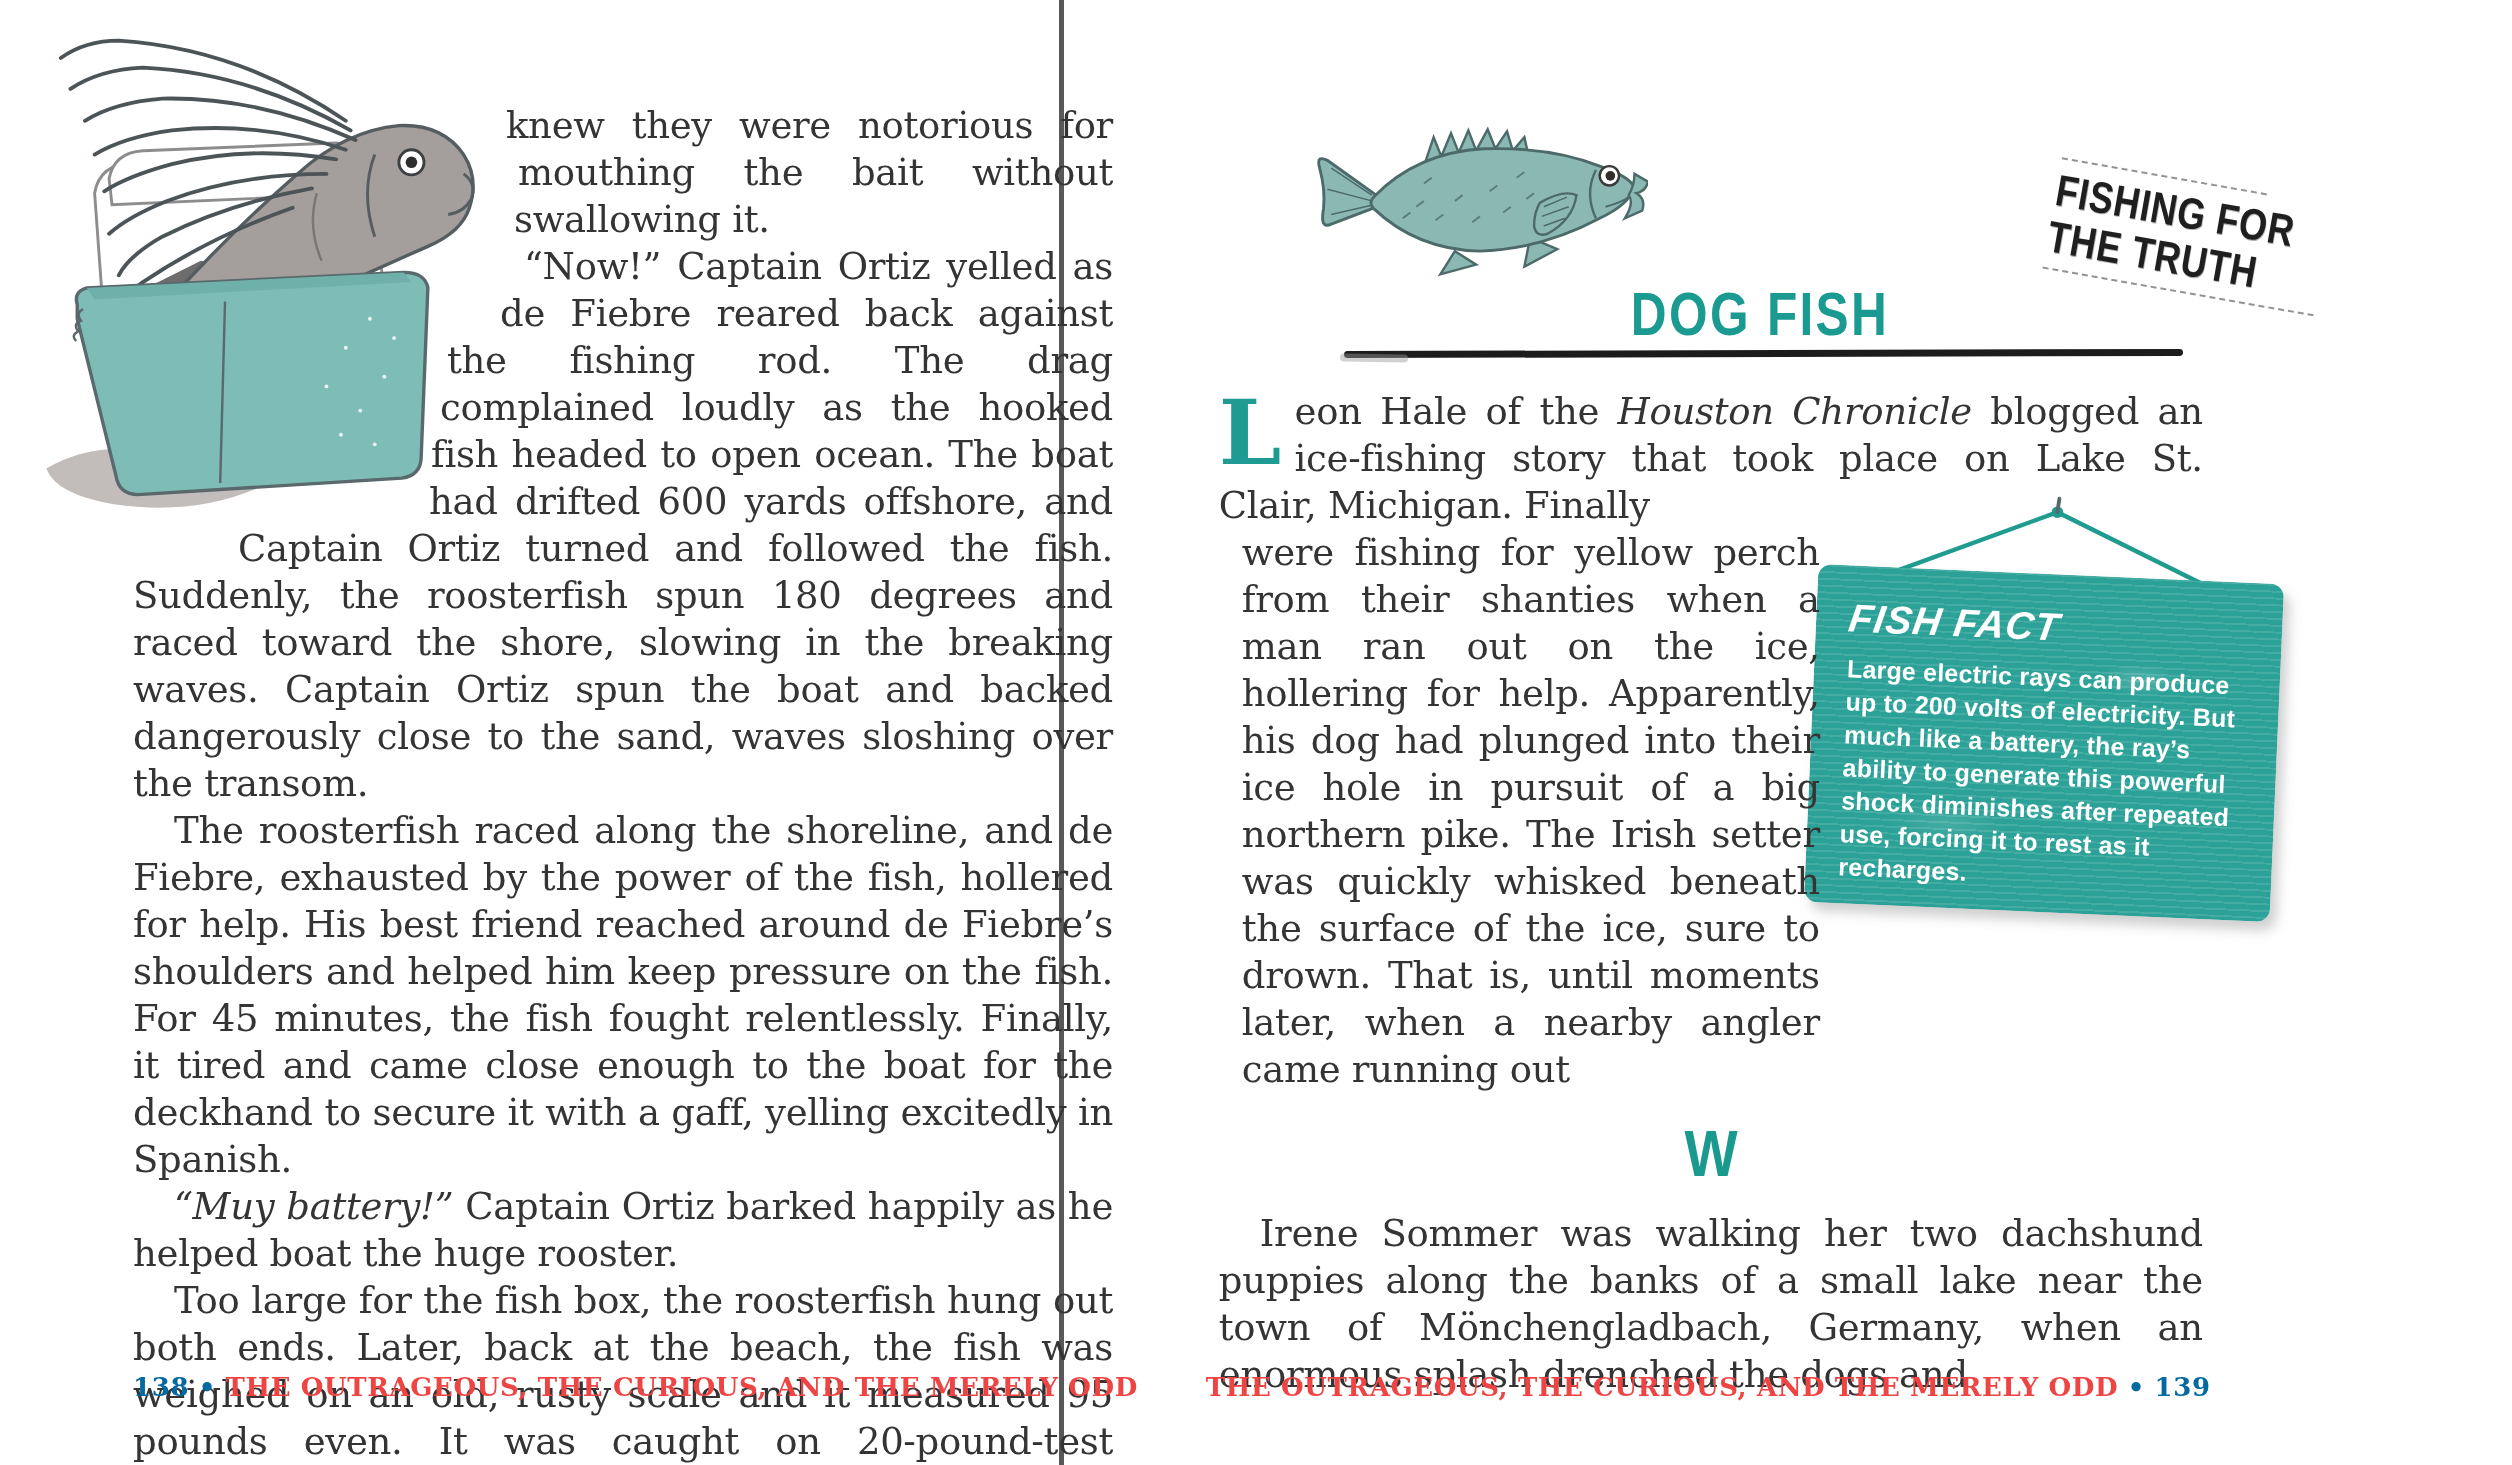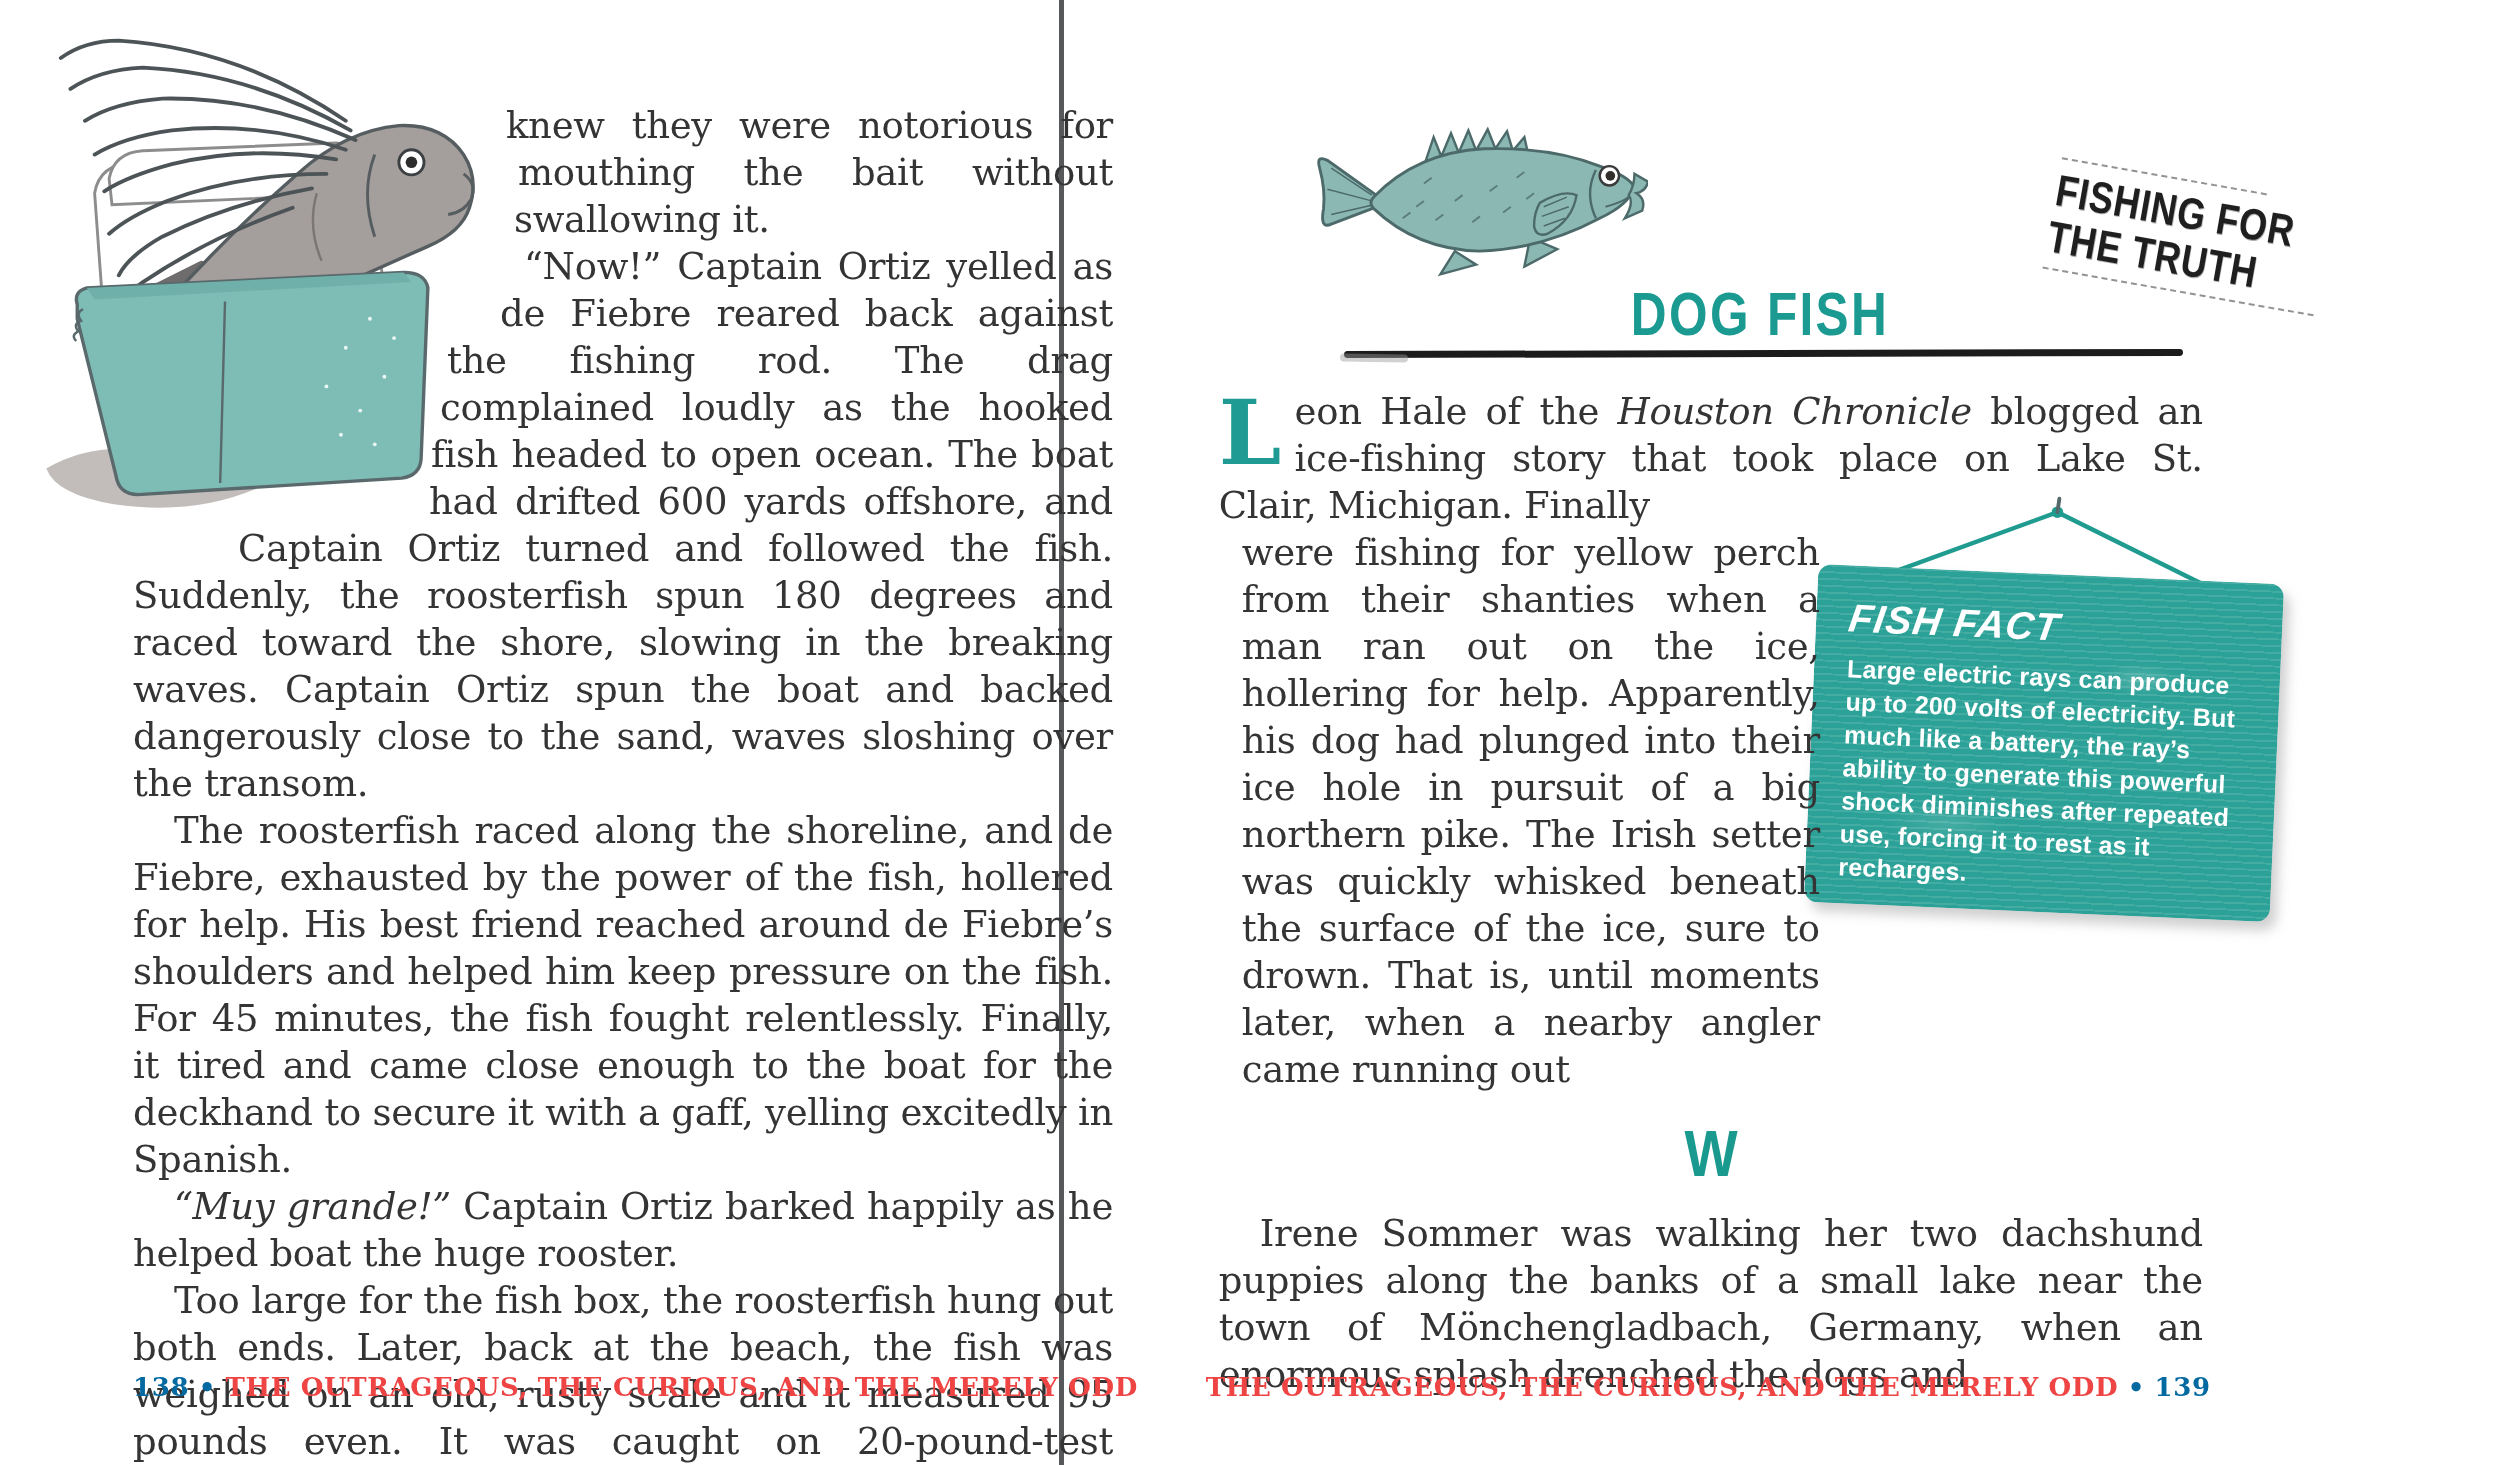--- a/index.html
+++ b/index.html
@@ -141,21 +141,21 @@
       <div class="band" style="width:367px" aria-hidden="true"></div>
       <div class="band" style="width:314px" aria-hidden="true"></div>
       <div class="band" style="width:307px" aria-hidden="true"></div>
       <div class="band" style="width:298px" aria-hidden="true"></div>
       <div class="band" style="width:296px" aria-hidden="true"></div>
       <div class="band" style="width:105px" aria-hidden="true"></div>
 
       <p class="para">knew they were notorious for mouthing the bait without swallowing it.</p>
       <p class="para indent">“Now!” Captain Ortiz yelled as de Fiebre reared back against the fishing rod. The drag complained loudly as the hooked fish headed to open ocean. The boat had drifted 600 yards offshore, and Captain Ortiz turned and followed the fish. Suddenly, the roosterfish spun 180 degrees and raced toward the shore, slowing in the breaking waves. Captain Ortiz spun the boat and backed dangerously close to the sand, waves sloshing over the transom.</p>
       <p class="para indent">The roosterfish raced along the shoreline, and de Fiebre, exhausted by the power of the fish, hollered for help. His best friend reached around de Fiebre’s shoulders and helped him keep pressure on the fish. For 45 minutes, the fish fought relentlessly. Finally, it tired and came close enough to the boat for the deckhand to secure it with a gaff, yelling excitedly in Spanish.</p>
-      <p class="para indent"><span class="italic">“Muy grande!”</span><span> Captain Ortiz barked happily as he helped boat the huge rooster.</span></p>
+      <p class="para indent"><span class="italic">“Muy battery!”</span><span> Captain Ortiz barked happily as he helped boat the huge rooster.</span></p>
       <p class="para indent">Too large for the fish box, the roosterfish hung out both ends. Later, back at the beach, the fish was weighed on an old, rusty scale and it measured 95 pounds even. It was caught on 20-pound-test monofilament line and was unofficially the fourth-largest roosterfish ever caught by an angler.</p>
     </div>
 
     <div class="footer footer-left">
       <span class="pg-num">138</span>
       <span class="sep">•</span>
       <span class="run-title">THE OUTRAGEOUS, THE CURIOUS, AND THE MERELY ODD</span>
     </div>
   </div>
 

